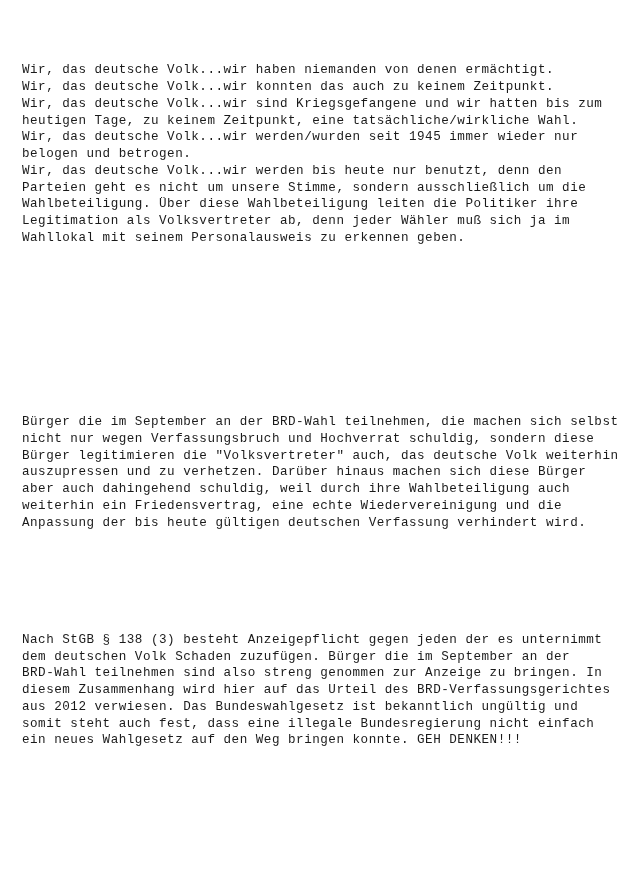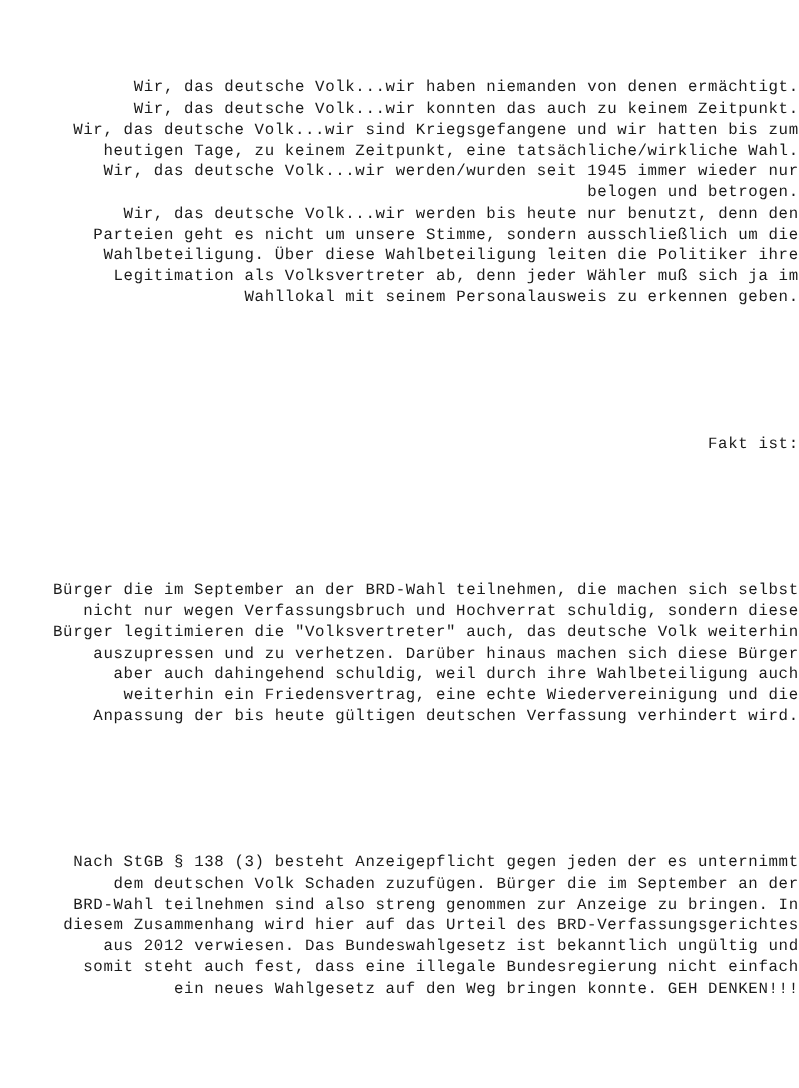--- a/index.html
+++ b/index.html
@@ -14,21 +14,20 @@
     overflow: hidden;
     font-family: "Liberation Mono", "DejaVu Sans Mono", monospace;
   }
   .page {
     position: relative;
     width: 639px;
     height: 870px;
     background: #ffffff;
     box-sizing: border-box;
     padding: 12px 0 0 22px;
-    text-align: right;
   }
   .doc-body {
     font-family: "Liberation Mono", "DejaVu Sans Mono", monospace;
     font-size: 12.6px;
     line-height: 16.75px;
     color: #1a1a1a;
     letter-spacing: 0.04em;
     white-space: pre-wrap;
     margin: 0;
     -webkit-font-smoothing: none;
@@ -57,21 +56,20 @@
 heutigen Tage, zu keinem Zeitpunkt, eine tatsächliche/wirkliche Wahl.
 Wir, das deutsche Volk...wir werden/wurden seit 1945 immer wieder nur
 belogen und betrogen.
 Wir, das deutsche Volk...wir werden bis heute nur benutzt, denn den
 Parteien geht es nicht um unsere Stimme, sondern ausschließlich um die
 Wahlbeteiligung. Über diese Wahlbeteiligung leiten die Politiker ihre
 Legitimation als Volksvertreter ab, denn jeder Wähler muß sich ja im
 Wahllokal mit seinem Personalausweis zu erkennen geben.</div>
     <div class="para-gap"></div>
 
-    <div class="para">Fakt ist:</div>
     <div class="para-gap"></div>
 
     <div class="para">Bürger die im September an der BRD-Wahl teilnehmen, die machen sich selbst
 nicht nur wegen Verfassungsbruch und Hochverrat schuldig, sondern diese
 Bürger legitimieren die "Volksvertreter" auch, das deutsche Volk weiterhin
 auszupressen und zu verhetzen. Darüber hinaus machen sich diese Bürger
 aber auch dahingehend schuldig, weil durch ihre Wahlbeteiligung auch
 weiterhin ein Friedensvertrag, eine echte Wiedervereinigung und die
 Anpassung der bis heute gültigen deutschen Verfassung verhindert wird.</div>
     <div class="para-gap"></div>

